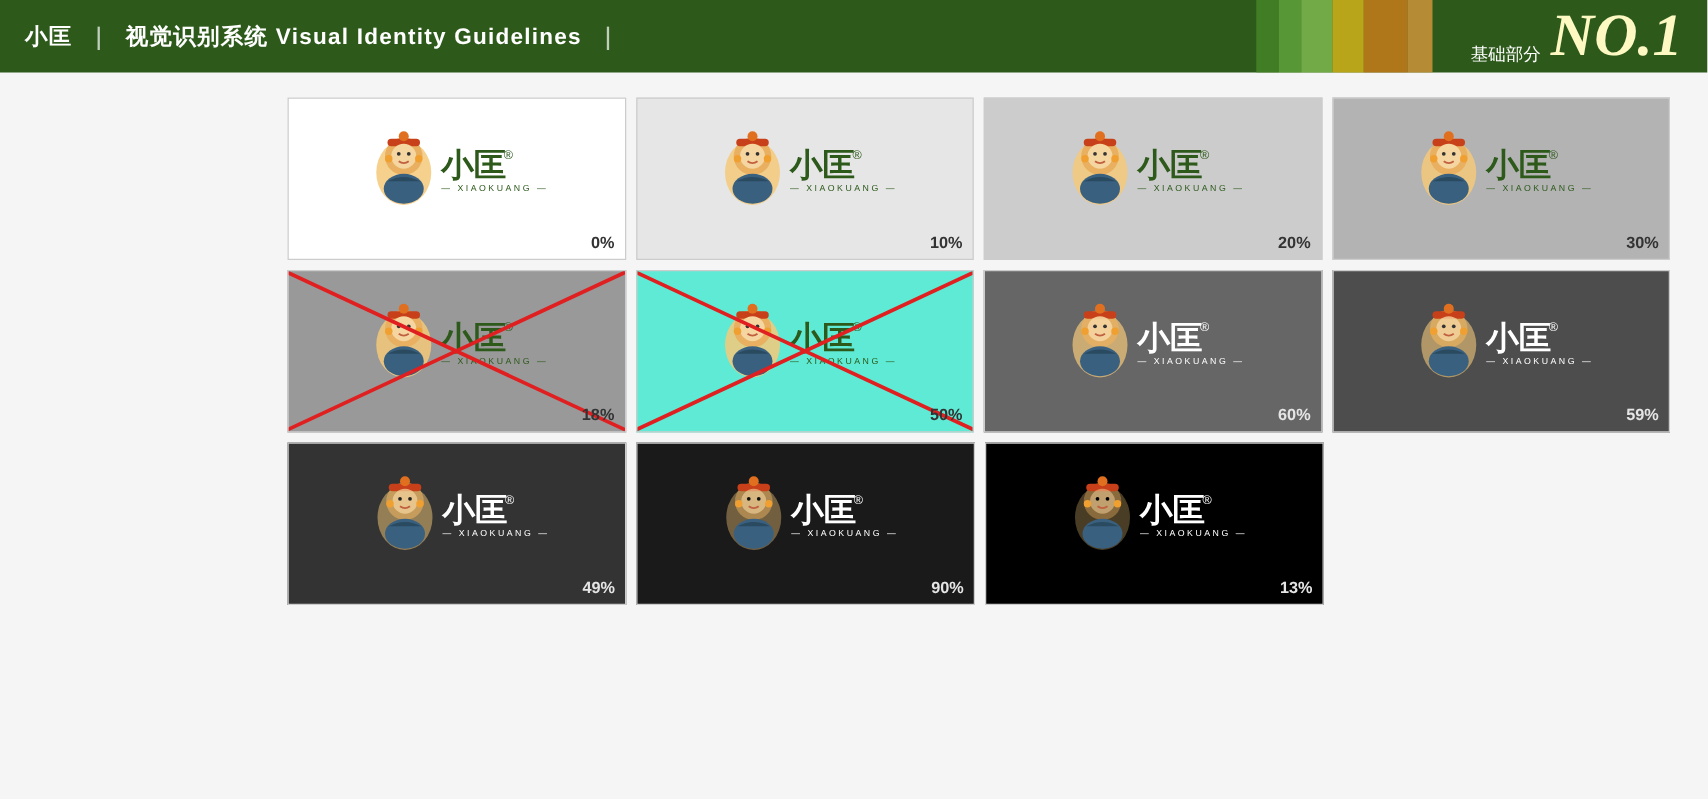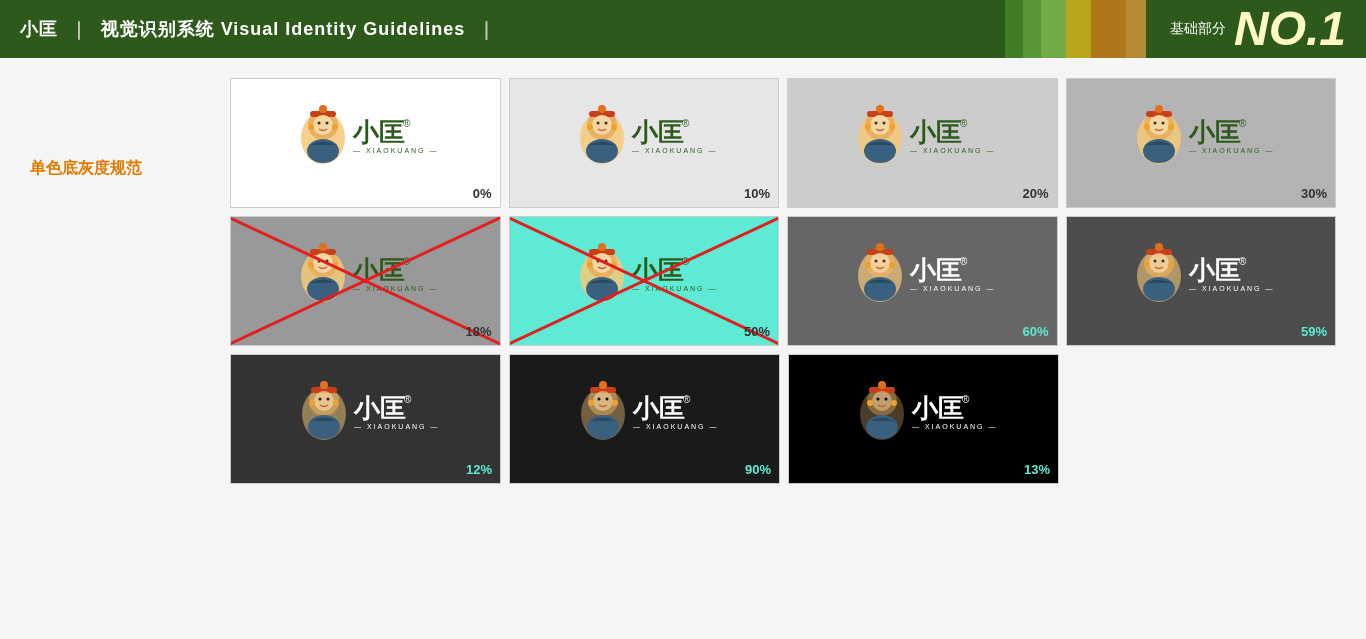--- a/index.html
+++ b/index.html
@@ -28,22 +28,23 @@
       font-size: 18px;
       font-weight: bold;
       letter-spacing: 1px;
     }
     .header-left span.divider {
       margin: 0 12px;
       opacity: 0.7;
     }
     .header-right {
       display: flex;
-      align-items: center;
+      align-items: flex-end;
       gap: 8px;
+      font-family: Liberation Serif, serif;
     }
     .header-badge {
       color: white;
       font-size: 14px;
     }
     .header-no {
       color: #fef9c3;
       font-size: 48px;
       font-weight: bold;
       font-style: italic;
@@ -169,21 +170,21 @@
     .bg-40  { background: #999999; }
     .bg-50  { background: #5eead4; }
     .bg-60  { background: #666666; }
     .bg-70  { background: #4d4d4d; }
     .bg-80  { background: #333333; }
     .bg-90  { background: #1a1a1a; }
     .bg-100 { background: #000000; }
 
     
     .pct-dark { color: #333; }
-    .pct-light { color: #5eead4; }
+    .pct-light { color: #e5e5e5; }
 
     
     .logo-svg {
       width: 160px;
       height: 80px;
     }
   </style>
 </head>
 <body>
 
@@ -204,21 +205,20 @@
   </div>
   <div class="header-right">
     <span class="header-badge">基础部分</span>
     <span class="header-no">NO.1</span>
   </div>
 </div>
 
 <div class="main">
 
   <div class="left-panel">
-    <div class="section-title">单色底灰度规范</div>
   </div>
 
   <div class="right-grid">
 
     <div class="grid-row">
 
       <div class="logo-card bg-0">
         <div class="logo-inner">
           <svg class="logo-svg" viewBox="0 0 160 80">
 
@@ -432,21 +432,21 @@
             <path d="M34 26 Q38 29 42 26" stroke="#c06040" stroke-width="1.5" fill="none"></path>
             <ellipse cx="38" cy="48" rx="16" ry="12" fill="#3a6080"></ellipse>
             <path d="M25 42 Q38 35 51 42" fill="#2a4a60"></path>
             <circle cx="26" cy="24" r="3" fill="#f0a030"></circle>
             <circle cx="50" cy="24" r="3" fill="#f0a030"></circle>
             <text x="68" y="38" font-family="Microsoft YaHei,serif" font-size="26" font-weight="bold" fill="#ffffff">小匡</text>
             <text x="68" y="50" font-family="Arial" font-size="7" fill="#ffffff" letter-spacing="2">— XIAOKUANG —</text>
             <text x="118" y="24" font-family="Arial" font-size="10" fill="#ffffff">®</text>
           </svg>
         </div>
-        <span class="pct-label pct-light">12%</span>
+        <span class="pct-label pct-light">49%</span>
       </div>
 
       <div class="logo-card bg-90">
         <div class="logo-inner">
           <svg class="logo-svg" viewBox="0 0 160 80">
             <ellipse cx="38" cy="35" rx="22" ry="26" fill="#f5c97a" opacity="0.4"></ellipse>
             <circle cx="38" cy="22" r="15" fill="#e8b060" opacity="0.5"></circle>
             <rect x="25" y="8" width="26" height="6" rx="3" fill="#c8401a"></rect>
             <circle cx="38" cy="6" r="4" fill="#e07020"></circle>
             <circle cx="38" cy="22" r="10" fill="#f5d5a0" opacity="0.6"></circle>

